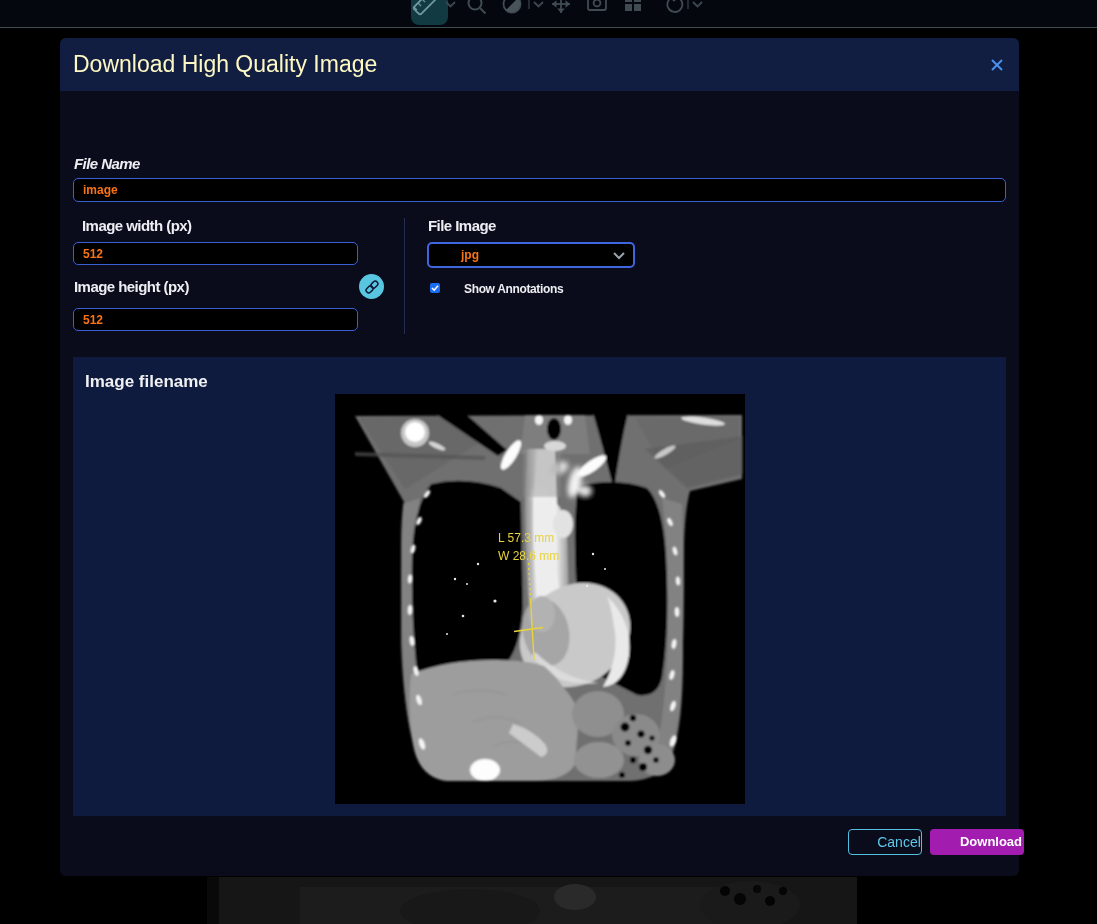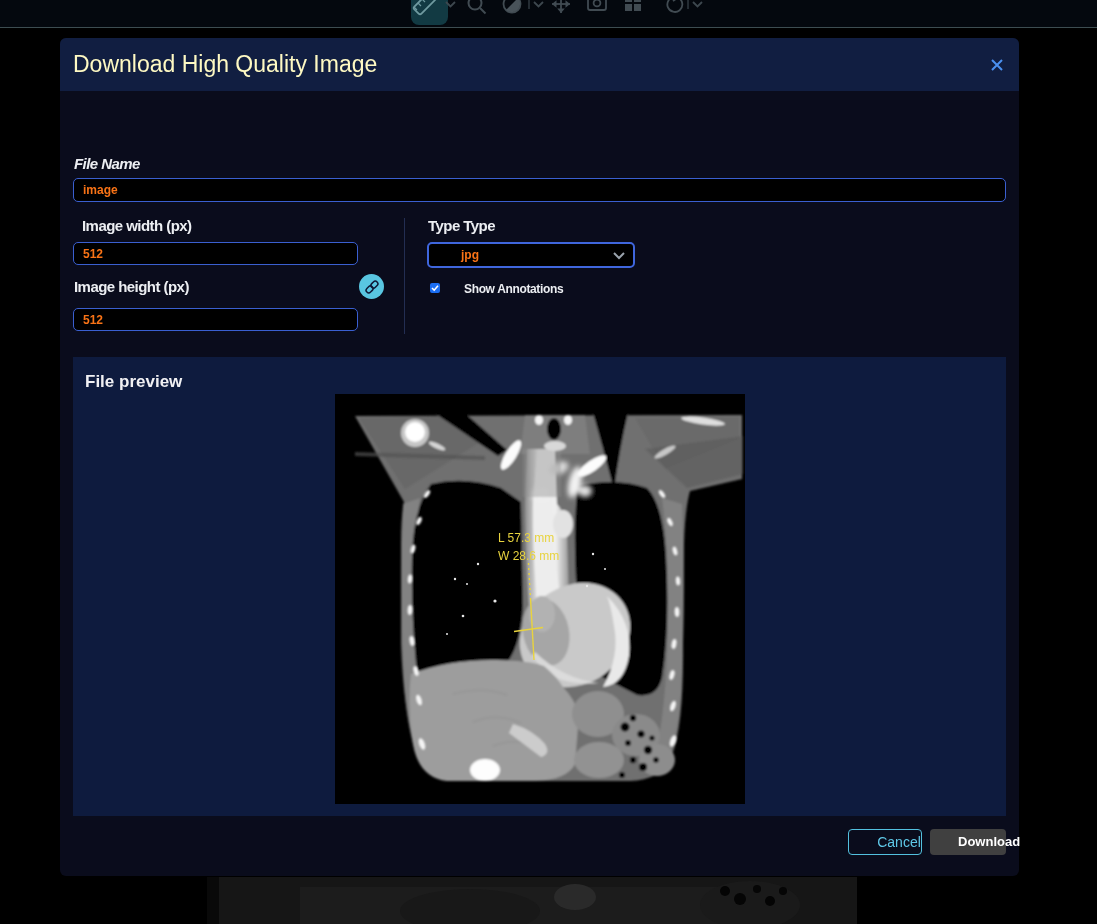--- a/index.html
+++ b/index.html
@@ -36,21 +36,21 @@
   #preview { position:absolute; left:13px; top:319px; width:933px; height:459px;
     background:#0e1b3e; }
   #pv-title { position:absolute; left:12px; top:15px; font-size:17px; font-weight:bold;
     color:#f0f0f3; }
   #ct { position:absolute; left:262px; top:37px; width:410px; height:410px; }
   
   .btn { position:absolute; height:26px; border-radius:4px; font-size:13px; font-weight:bold;
     text-align:center; line-height:25px;padding-left:28px; }
   #cancel { left:788px; top:791px; width:74px; color:#5fc8e8; border:1px solid #53c0de;
     background:transparent; font-weight:normal; font-size:14px; }
-  #download { left:870px; top:791px; width:76px; background:#404040; color:#fff; }
+  #download { left:870px; top:791px; width:94px; background:#a21caf; color:#fff; }
 </style>
 </head>
 <body>
 
   <div id="toolbar"></div>
   <div id="toolbar-line"></div>
   <div id="activebtn"></div>
   <svg class="abs" style="left:400px;top:0;width:310px;height:27px" viewBox="0 0 310 27">
 
     <g stroke="#6f9aa0" stroke-width="1.8" fill="none">
@@ -128,34 +128,34 @@
     <div class="lbl" style="left:14px; top:240px;text-align:right;">Image height (px)</div>
     <input class="inp" style="left: 13px; top: 270px; width: 285px; height: 23px;" value="512" readonly="">
     <div id="linkbtn"></div>
     <svg class="abs" style="left:304.5px; top:241.5px; width:14px; height:14px;" viewBox="0 0 14 14">
       <g transform="rotate(-45 7 7)" stroke="#0e1836" stroke-width="1.5" fill="none">
         <rect x="-0.2" y="4.4" width="7.6" height="5.2" rx="2.6"></rect>
         <rect x="6.6" y="4.4" width="7.6" height="5.2" rx="2.6"></rect>
       </g>
     </svg>
     <div id="vdiv"></div>
-    <div class="lbl" style="left:368px; top:179px;">Type Type</div>
+    <div class="lbl" style="left:368px; top:179px;">File Image</div>
     <div class="inp" style="left:367px; top:204px; width:208px; height:26px; line-height:23px; border-width:2px; border-color:#3f66dd;padding-left:32px;">jpg
       <svg style="position:absolute; right:8px; top:8px; width:12px; height:8px;" viewBox="0 0 12 8">
         <path d="M1 1 l5 5 l5 -5" stroke="#9aa3ad" stroke-width="2" fill="none"></path>
       </svg>
     </div>
     <div id="chk"></div>
     <svg class="abs" style="left:370px; top:245px; width:10px; height:10px;" viewBox="0 0 10 10">
       <path d="M2 5 l2.2 2.2 L8 2.8" stroke="#fff" stroke-width="1.6" fill="none"></path>
     </svg>
     <div class="lbl" style="left:404px; top:244px; font-size:12px; letter-spacing:-0.35px;">Show Annotations</div>
 
     <div id="preview">
-      <div id="pv-title">File preview</div>
+      <div id="pv-title">Image filename</div>
       <svg id="ct" viewBox="0 0 410 410">
         <defs>
           <filter id="b1" x="-20%" y="-20%" width="140%" height="140%">
             <feGaussianBlur stdDeviation="1.0"></feGaussianBlur>
           </filter>
           <filter id="b2" x="-30%" y="-30%" width="160%" height="160%">
             <feGaussianBlur stdDeviation="2.5"></feGaussianBlur>
           </filter>
           <linearGradient id="medg" x1="0" y1="0" x2="1" y2="0">
             <stop offset="0" stop-color="#8f8f8f"></stop>

